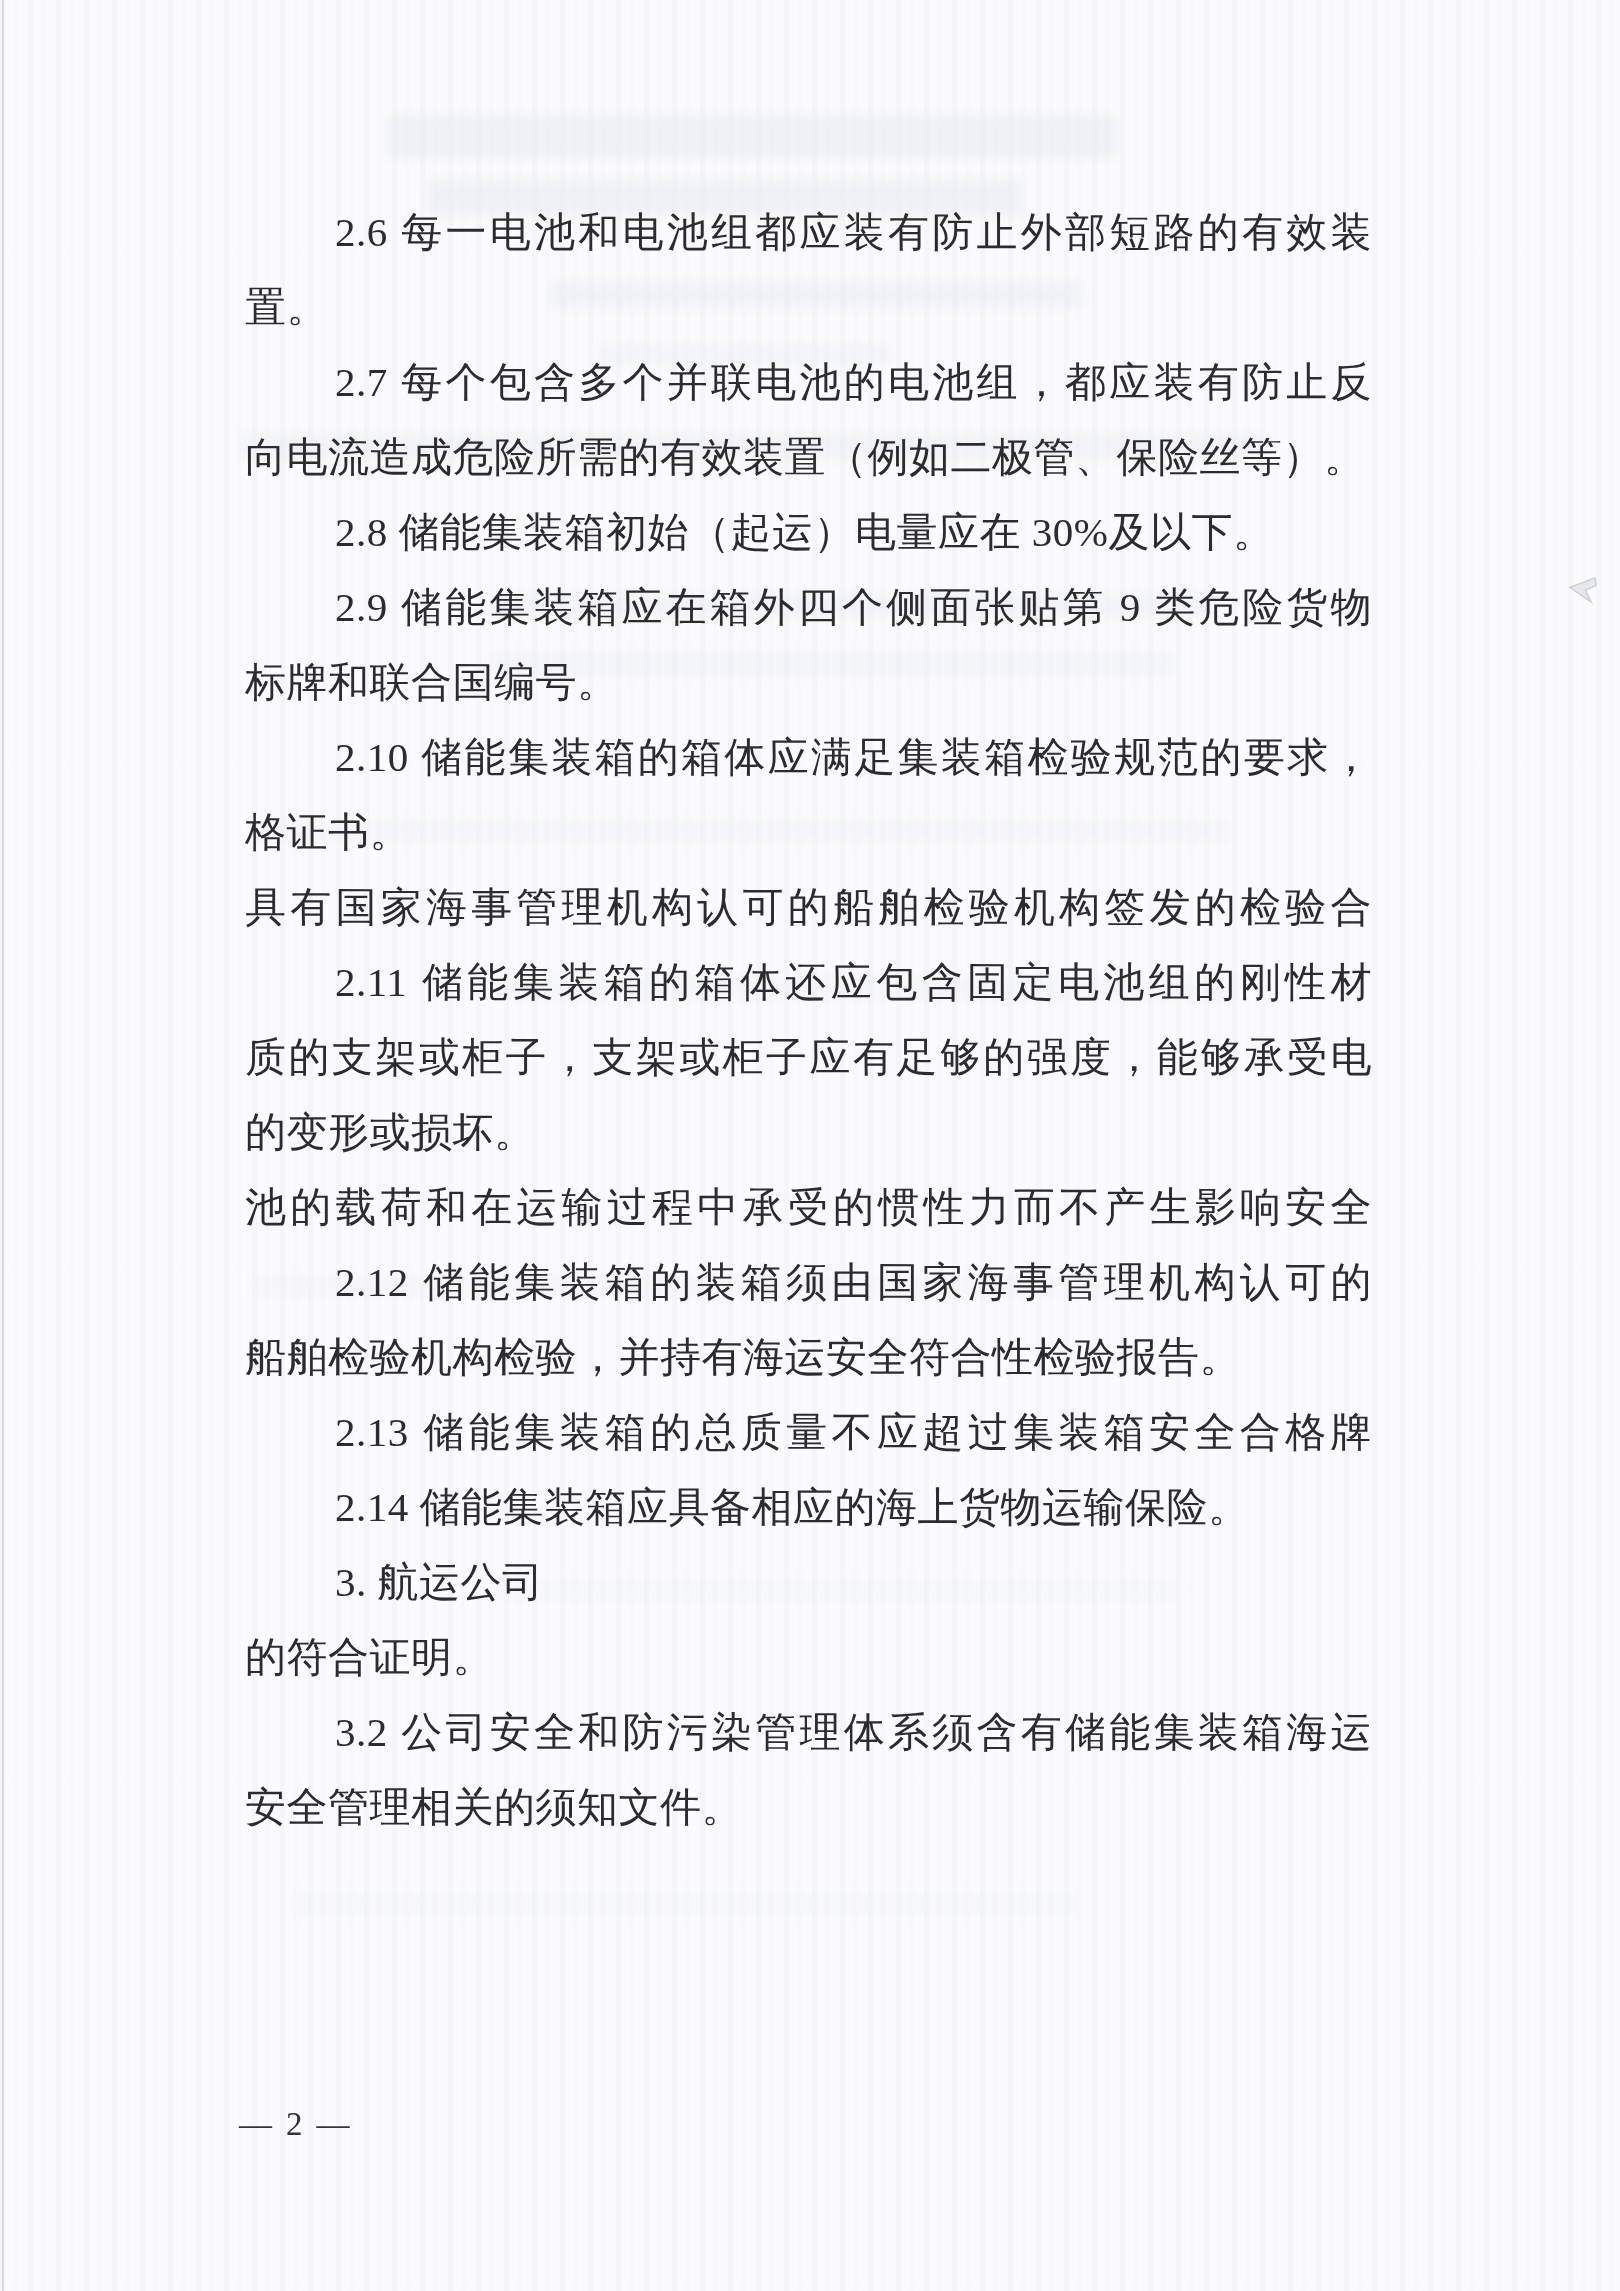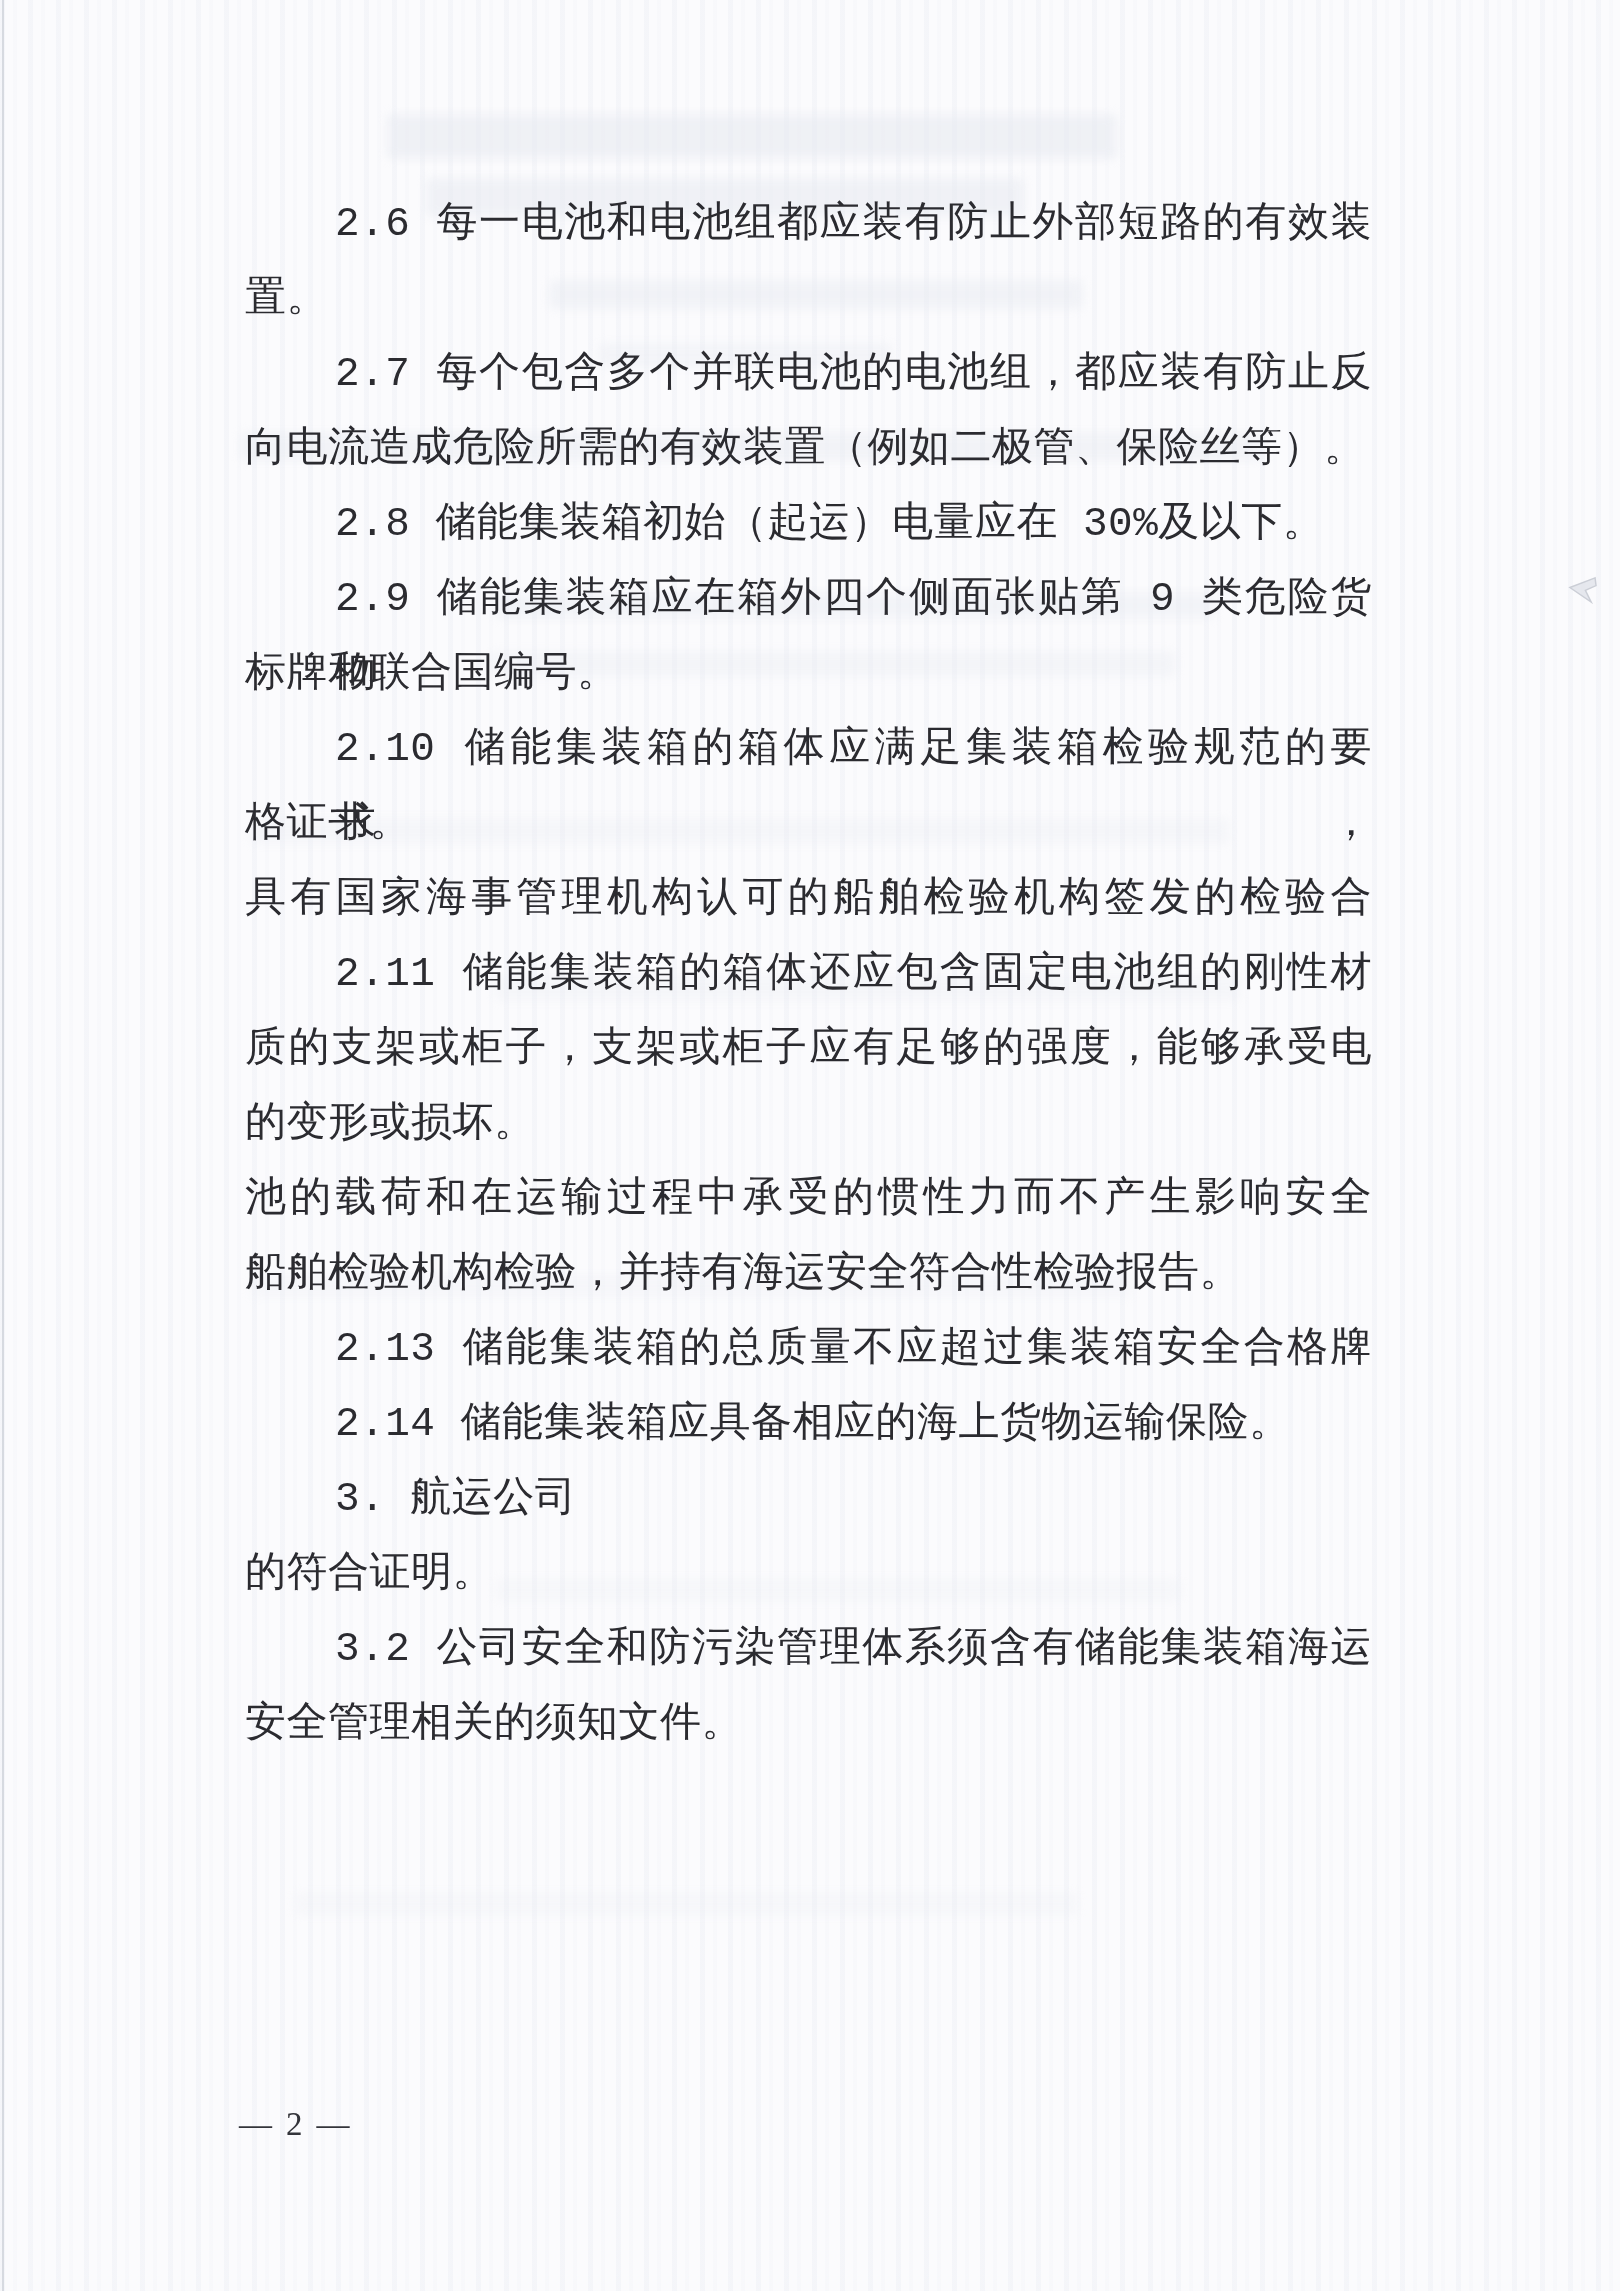--- a/index.html
+++ b/index.html
@@ -25,24 +25,23 @@
     background:rgba(190,194,204,.55);z-index:0;
   }
   
   .art{
     position:absolute;z-index:0;
     background:#e6e9f0;
     filter:blur(4.9px);
     border-radius:4.9px;
   }
   .doc{
-    position:absolute;left:245px;top:187px;width:1127px;z-index:1;
+    position:absolute;left:245px;top:195px;width:1127px;z-index:1;
     font-size:41px;line-height:75px;color:#2b2b30;
     letter-spacing:0.5px;
-    font-family:Liberation Mono, monospace;
   }
   .ln{height:75px;}
   .ln.ind{padding-left:90px;}
   .ln.just{text-align:justify;text-align-last:justify;text-justify:inter-character;}
   .ln.end{text-align:left;}
   .footer{
     position:absolute;left:239px;top:2103px;z-index:1;
     font-size:33px;line-height:43px;letter-spacing:2.9px;color:#33343a;
   }
   .cursor{position:absolute;left:1566px;top:572px;z-index:2;opacity:.75;}
@@ -76,20 +75,21 @@
     <div class="ln ind end">2.8 储能集装箱初始（起运）电量应在 30%及以下。</div>
     <div class="ln ind just">2.9 储能集装箱应在箱外四个侧面张贴第 9 类危险货物</div>
     <div class="ln end">标牌和联合国编号。</div>
     <div class="ln ind just">2.10 储能集装箱的箱体应满足集装箱检验规范的要求，</div>
     <div class="ln end">格证书。</div>
     <div class="ln just">具有国家海事管理机构认可的船舶检验机构签发的检验合</div>
     <div class="ln ind just">2.11 储能集装箱的箱体还应包含固定电池组的刚性材</div>
     <div class="ln just">质的支架或柜子，支架或柜子应有足够的强度，能够承受电</div>
     <div class="ln end">的变形或损坏。</div>
     <div class="ln just">池的载荷和在运输过程中承受的惯性力而不产生影响安全</div>
+    <div class="ln ind just">2.12 储能集装箱的装箱须由国家海事管理机构认可的</div>
     <div class="ln end">船舶检验机构检验，并持有海运安全符合性检验报告。</div>
     <div class="ln ind just">2.13 储能集装箱的总质量不应超过集装箱安全合格牌</div>
     <div class="ln ind end">2.14 储能集装箱应具备相应的海上货物运输保险。</div>
     <div class="ln ind end">3. 航运公司</div>
     <div class="ln end">的符合证明。</div>
     <div class="ln ind just">3.2 公司安全和防污染管理体系须含有储能集装箱海运</div>
     <div class="ln end">安全管理相关的须知文件。</div>
   </main>
 
   <div class="footer">— 2 —</div>

